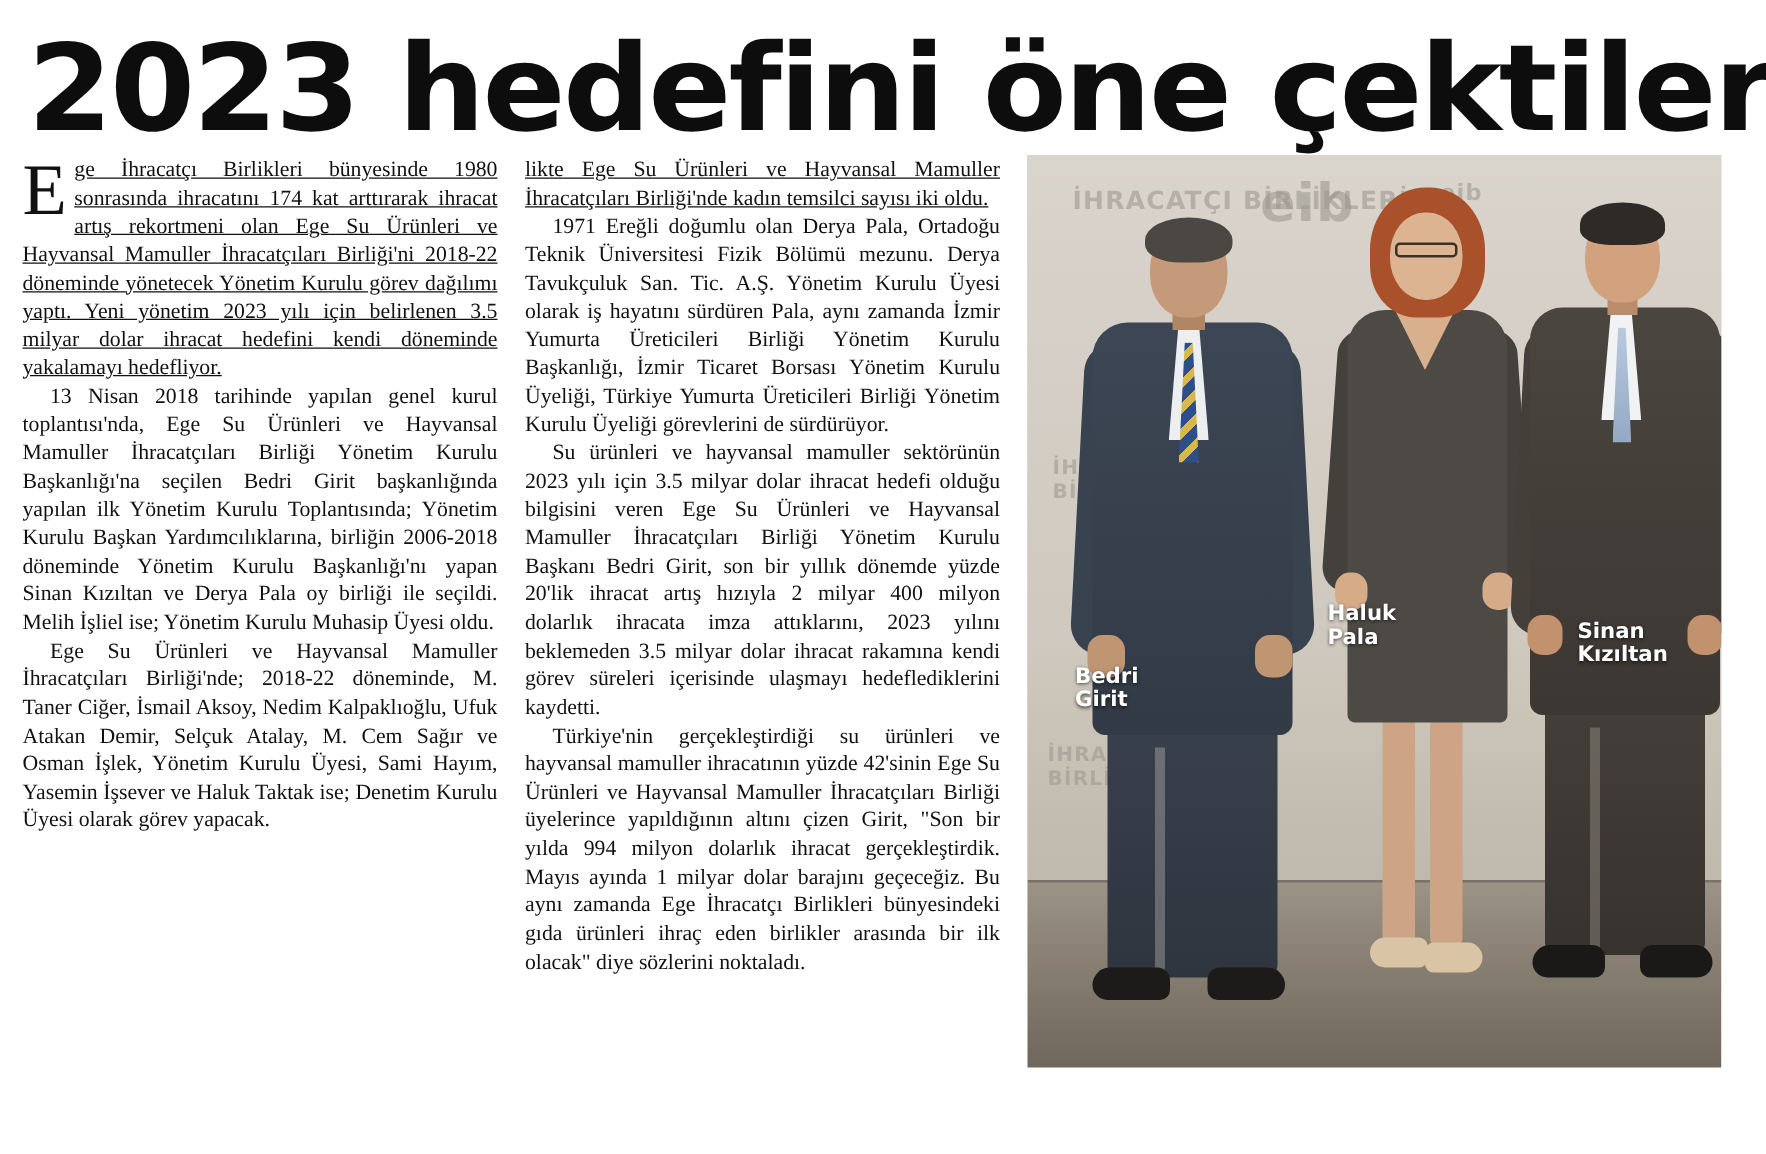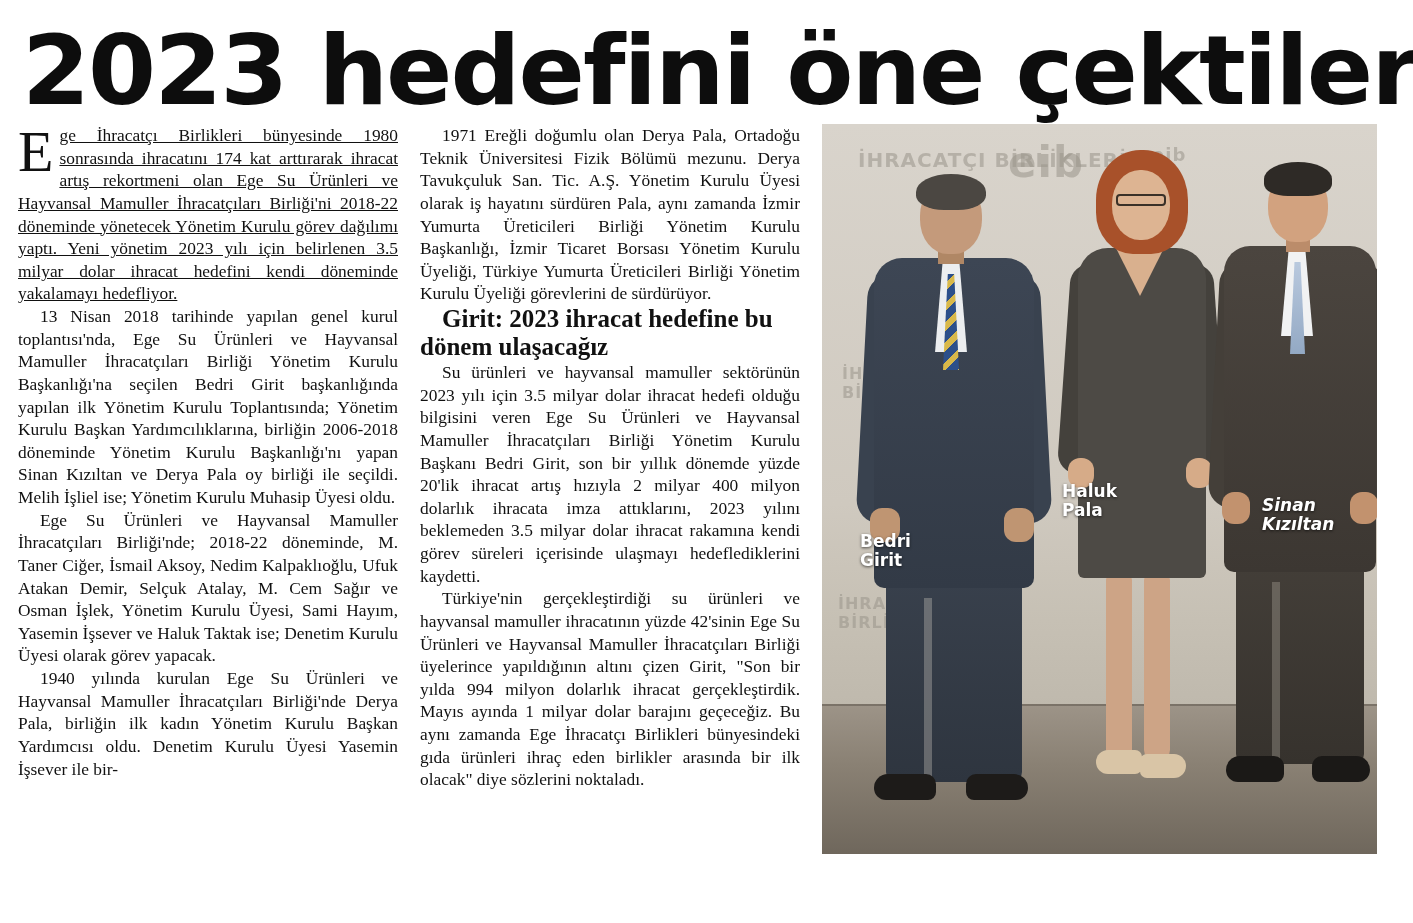--- a/index.html
+++ b/index.html
@@ -171,41 +171,40 @@
     font-family: "DejaVu Sans", sans-serif;
     font-weight: bold;
     font-size: 17px;
     line-height: 1.12;
     color: #ffffff;
     text-shadow: 0 1px 3px rgba(0,0,0,0.65);
     white-space: pre-line;
   }
   #cap1 { left: 38px; top: 408px; }
   #cap2 { left: 240px; top: 358px; }
-  #cap3 { left: 440px; top: 372px; font-style: italic; }
+  #cap3 { left: 440px; top: 372px; }
 </style>
 </head>
 <body>
 
 <div class="page">
 
   <h1 class="headline">2023 hedefini öne çektiler</h1>
 
   <div class="content">
 
     <div class="col">
       <p class="first dropcap">Ege İhracatçı Birlikleri bünyesinde 1980 sonrasında ihracatını 174 kat arttırarak ihracat artış rekortmeni olan Ege Su Ürünleri ve Hayvansal Mamuller İhracatçıları Birliği'ni 2018-22 döneminde yönetecek Yönetim Kurulu görev dağılımı yaptı. Yeni yönetim 2023 yılı için belirlenen 3.5 milyar dolar ihracat hedefini kendi döneminde yakalamayı hedefliyor.</p>
       <p>13 Nisan 2018 tarihinde yapılan genel kurul toplantısı'nda, Ege Su Ürünleri ve Hayvansal Mamuller İhracatçıları Birliği Yönetim Kurulu Başkanlığı'na seçilen Bedri Girit başkanlığında yapılan ilk Yönetim Kurulu Toplantısında; Yönetim Kurulu Başkan Yardımcılıklarına, birliğin 2006-2018 döneminde Yönetim Kurulu Başkanlığı'nı yapan Sinan Kızıltan ve Derya Pala oy birliği ile seçildi. Melih İşliel ise; Yönetim Kurulu Muhasip Üyesi oldu.</p>
       <p>Ege Su Ürünleri ve Hayvansal Mamuller İhracatçıları Birliği'nde; 2018-22 döneminde, M. Taner Ciğer, İsmail Aksoy, Nedim Kalpaklıoğlu, Ufuk Atakan Demir, Selçuk Atalay, M. Cem Sağır ve Osman İşlek, Yönetim Kurulu Üyesi, Sami Hayım, Yasemin İşsever ve Haluk Taktak ise; Denetim Kurulu Üyesi olarak görev yapacak.</p>
-      <p>1940 yılında kurulan Ege Su Ürünleri ve Hayvansal Mamuller İhracatçıları Birliği'nde Derya Pala, birliğin ilk kadın Yönetim Kurulu Başkan Yardımcısı oldu. Denetim Kurulu Üyesi Yasemin İşsever ile bir-</p>
     </div>
 
     <div class="col">
+      <p class="first">likte Ege Su Ürünleri ve Hayvansal Mamuller İhracatçıları Birliği'nde kadın temsilci sayısı iki oldu.</p>
       <p>1971 Ereğli doğumlu olan Derya Pala, Ortadoğu Teknik Üniversitesi Fizik Bölümü mezunu. Derya Tavukçuluk San. Tic. A.Ş. Yönetim Kurulu Üyesi olarak iş hayatını sürdüren Pala, aynı zamanda İzmir Yumurta Üreticileri Birliği Yönetim Kurulu Başkanlığı, İzmir Ticaret Borsası Yönetim Kurulu Üyeliği, Türkiye Yumurta Üreticileri Birliği Yönetim Kurulu Üyeliği görevlerini de sürdürüyor.</p>
-      <p class="subhead">Girit: 2023 ihracat hedefine bu dönem ulaşacağız</p>
       <p>Su ürünleri ve hayvansal mamuller sektörünün 2023 yılı için 3.5 milyar dolar ihracat hedefi olduğu bilgisini veren Ege Su Ürünleri ve Hayvansal Mamuller İhracatçıları Birliği Yönetim Kurulu Başkanı Bedri Girit, son bir yıllık dönemde yüzde 20'lik ihracat artış hızıyla 2 milyar 400 milyon dolarlık ihracata imza attıklarını, 2023 yılını beklemeden 3.5 milyar dolar ihracat rakamına kendi görev süreleri içerisinde ulaşmayı hedeflediklerini kaydetti.</p>
       <p>Türkiye'nin gerçekleştirdiği su ürünleri ve hayvansal mamuller ihracatının yüzde 42'sinin Ege Su Ürünleri ve Hayvansal Mamuller İhracatçıları Birliği üyelerince yapıldığının altını çizen Girit, "Son bir yılda 994 milyon dolarlık ihracat gerçekleştirdik. Mayıs ayında 1 milyar dolar barajını geçeceğiz. Bu aynı zamanda Ege İhracatçı Birlikleri bünyesindeki gıda ürünleri ihraç eden birlikler arasında bir ilk olacak" diye sözlerini noktaladı.</p>
     </div>
 
     <div class="photo-col">
       <div class="wall"></div>
 
       <div class="logo-mark" style="left:36px; top:24px; font-size:20px;">İHRACATÇI BİRLİKLERİ</div>
       <div class="logo-mark" style="left:186px; top:14px; font-size:42px;">eib</div>
       <div class="logo-mark" style="left:330px; top:20px; font-size:18px;">eib</div>

